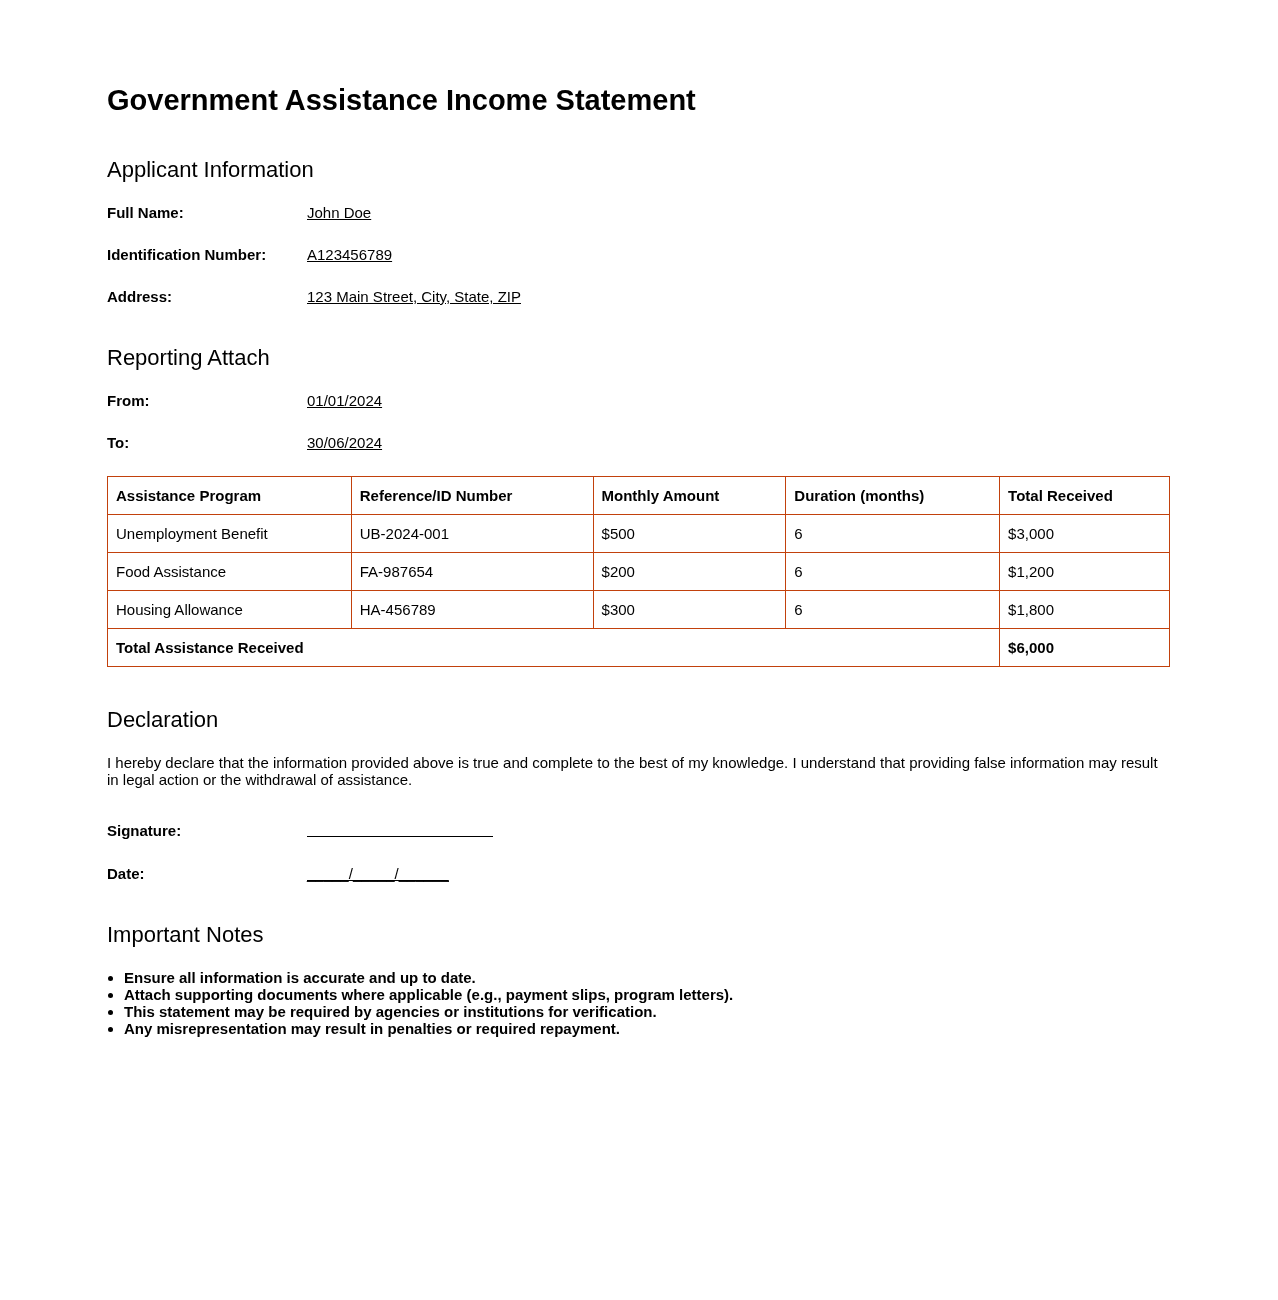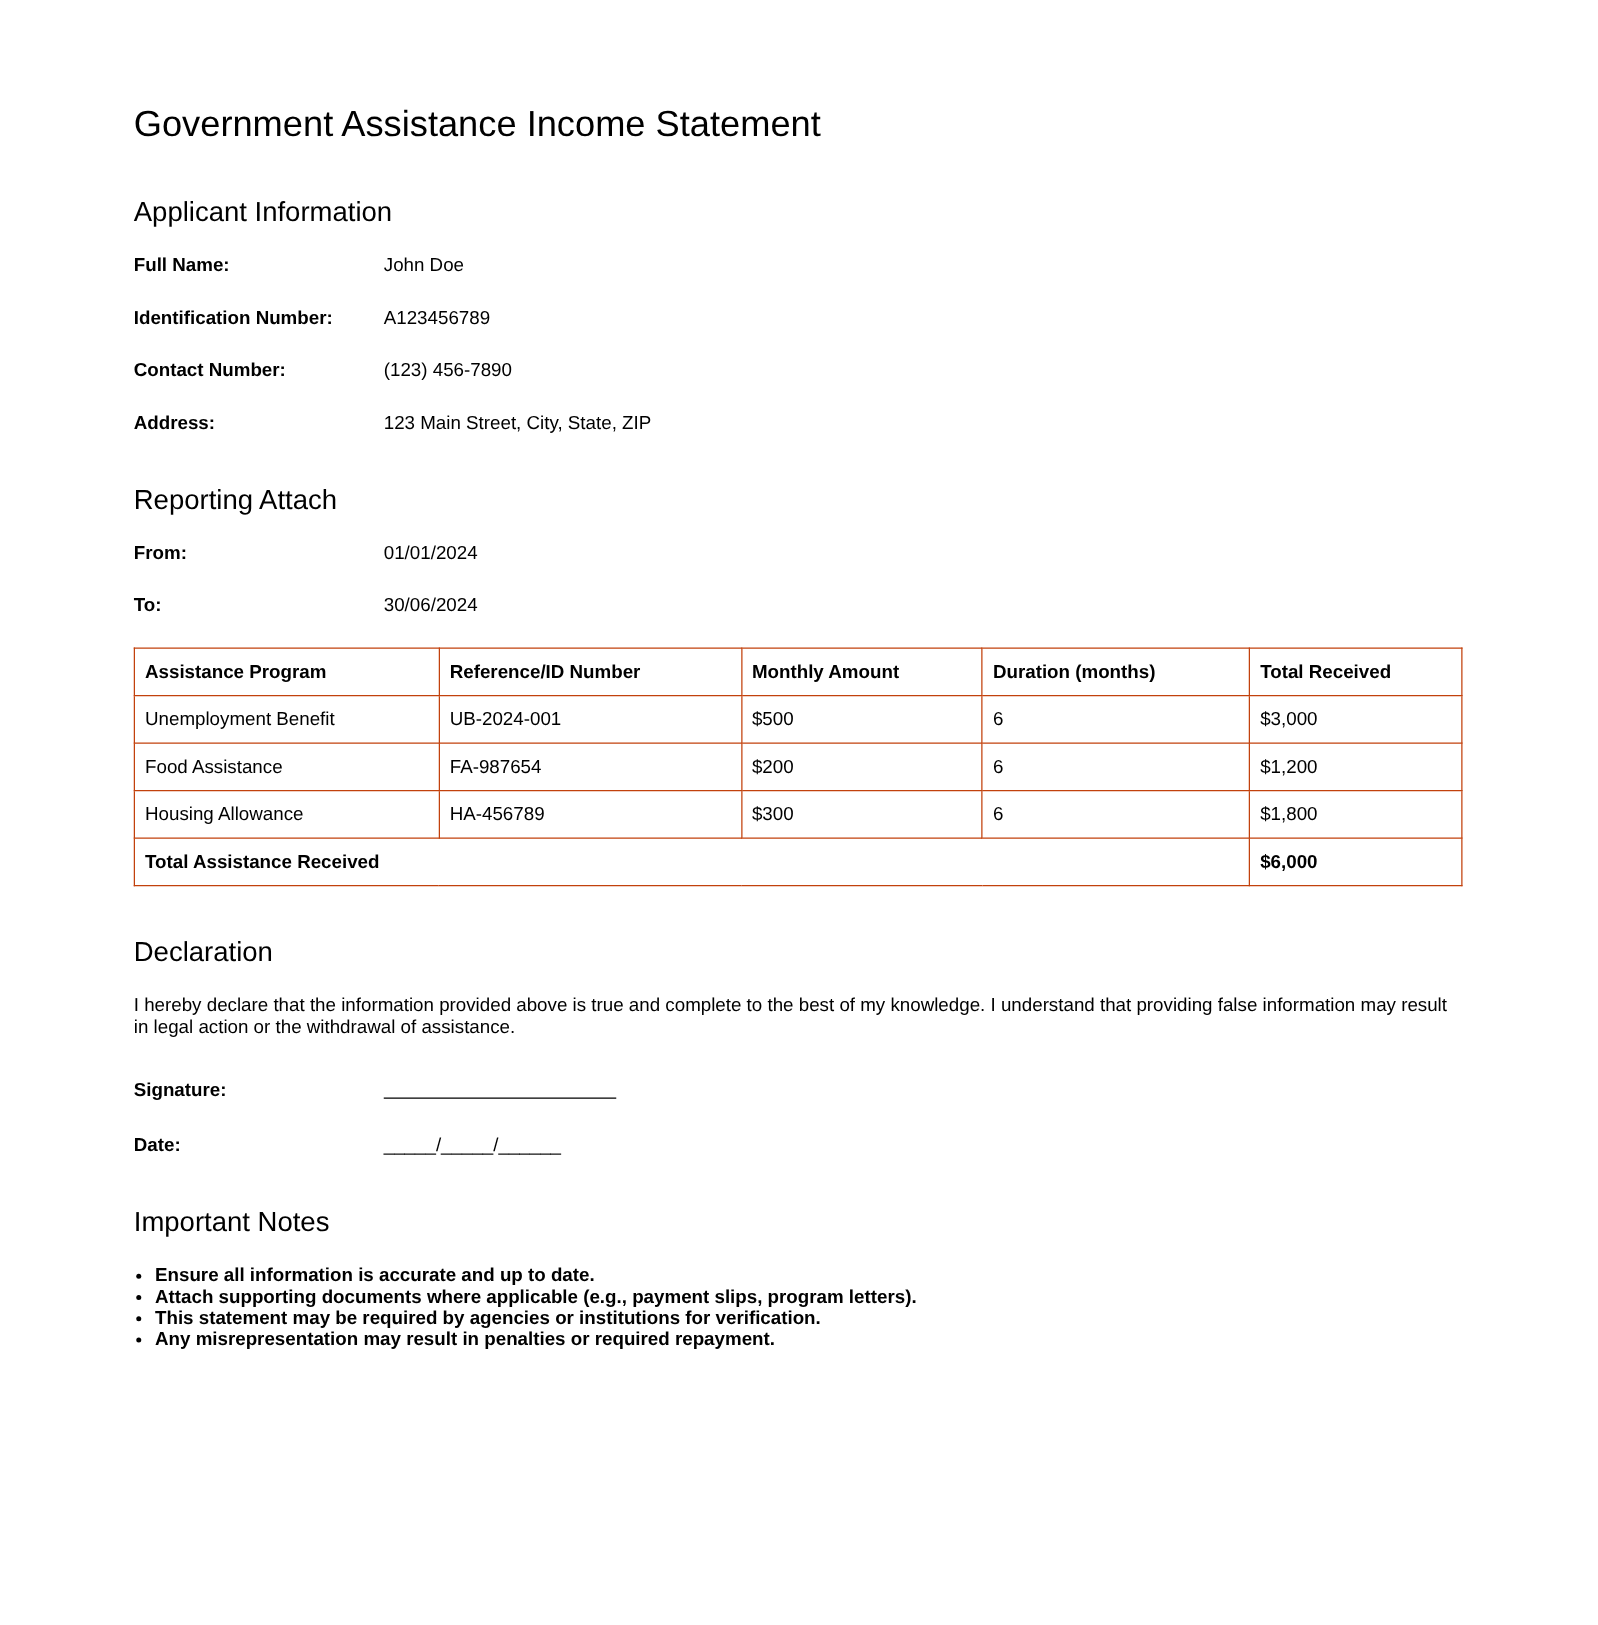--- a/index.html
+++ b/index.html
@@ -15,21 +15,21 @@
     min-height: 1300px;
   }
   .page {
     width: 1063px;
     margin-left: 107px;
     padding-top: 84px;
     padding-bottom: 40px;
   }
   h1 {
     font-size: 29px;
-    font-weight: 400;
+    font-weight: 700;
     line-height: 33px;
     margin: 0 0 26px 0;
   }
   h2 {
     font-size: 22px;
     font-weight: 400;
     line-height: 25px;
     margin: 40px 0 22px 0;
   }
   h2.first { }
@@ -37,21 +37,21 @@
     display: flex;
     font-size: 15px;
     line-height: 17px;
     margin: 0 0 25px 0;
   }
   .field-label {
     width: 200px;
     flex: 0 0 200px;
     font-weight: 700;
   }
-  .field-value { flex: 1; }
+  .field-value { flex: 1; text-decoration: underline; }
   table.assist {
     width: 100%;
     border-collapse: collapse;
     font-size: 15px;
   }
   table.assist th, table.assist td {
     border: 1px solid #c2410c;
     padding: 10px 8px;
     text-align: left;
     line-height: 17px;
@@ -91,24 +91,20 @@
   <h1>Government Assistance Income Statement</h1>
 
   <h2 class="first">Applicant Information</h2>
   <div class="field-row">
     <span class="field-label">Full Name:</span>
     <span class="field-value">John Doe</span>
   </div>
   <div class="field-row">
     <span class="field-label">Identification Number:</span>
     <span class="field-value">A123456789</span>
-  </div>
-  <div class="field-row">
-    <span class="field-label">Contact Number:</span>
-    <span class="field-value">(123) 456-7890</span>
   </div>
   <div class="field-row">
     <span class="field-label">Address:</span>
     <span class="field-value">123 Main Street, City, State, ZIP</span>
   </div>
 
   <h2>Reporting Attach</h2>
   <div class="field-row">
     <span class="field-label">From:</span>
     <span class="field-value">01/01/2024</span>

